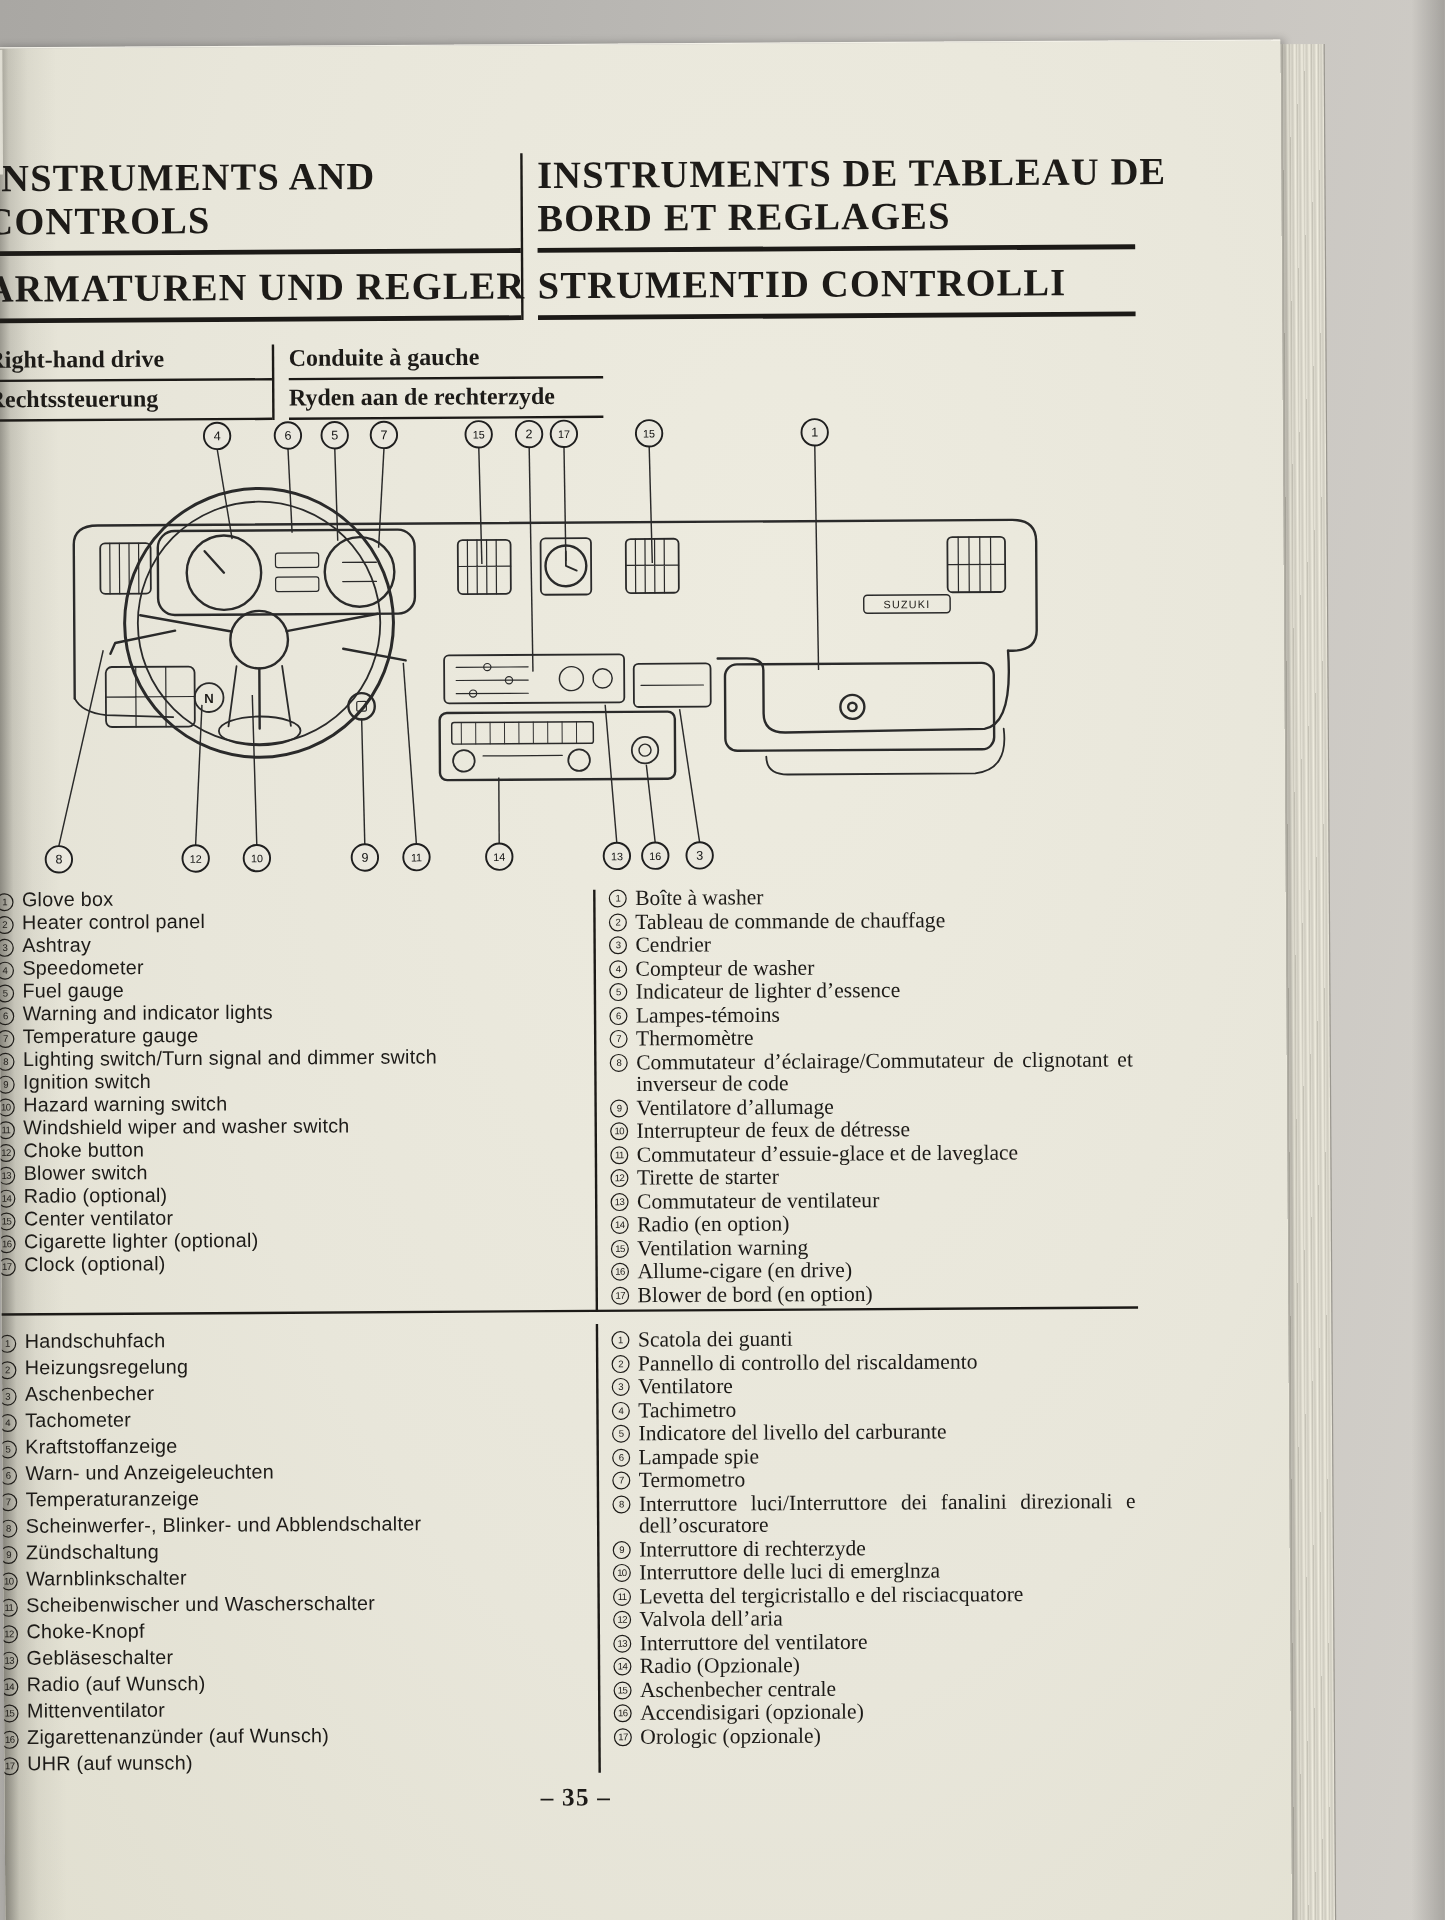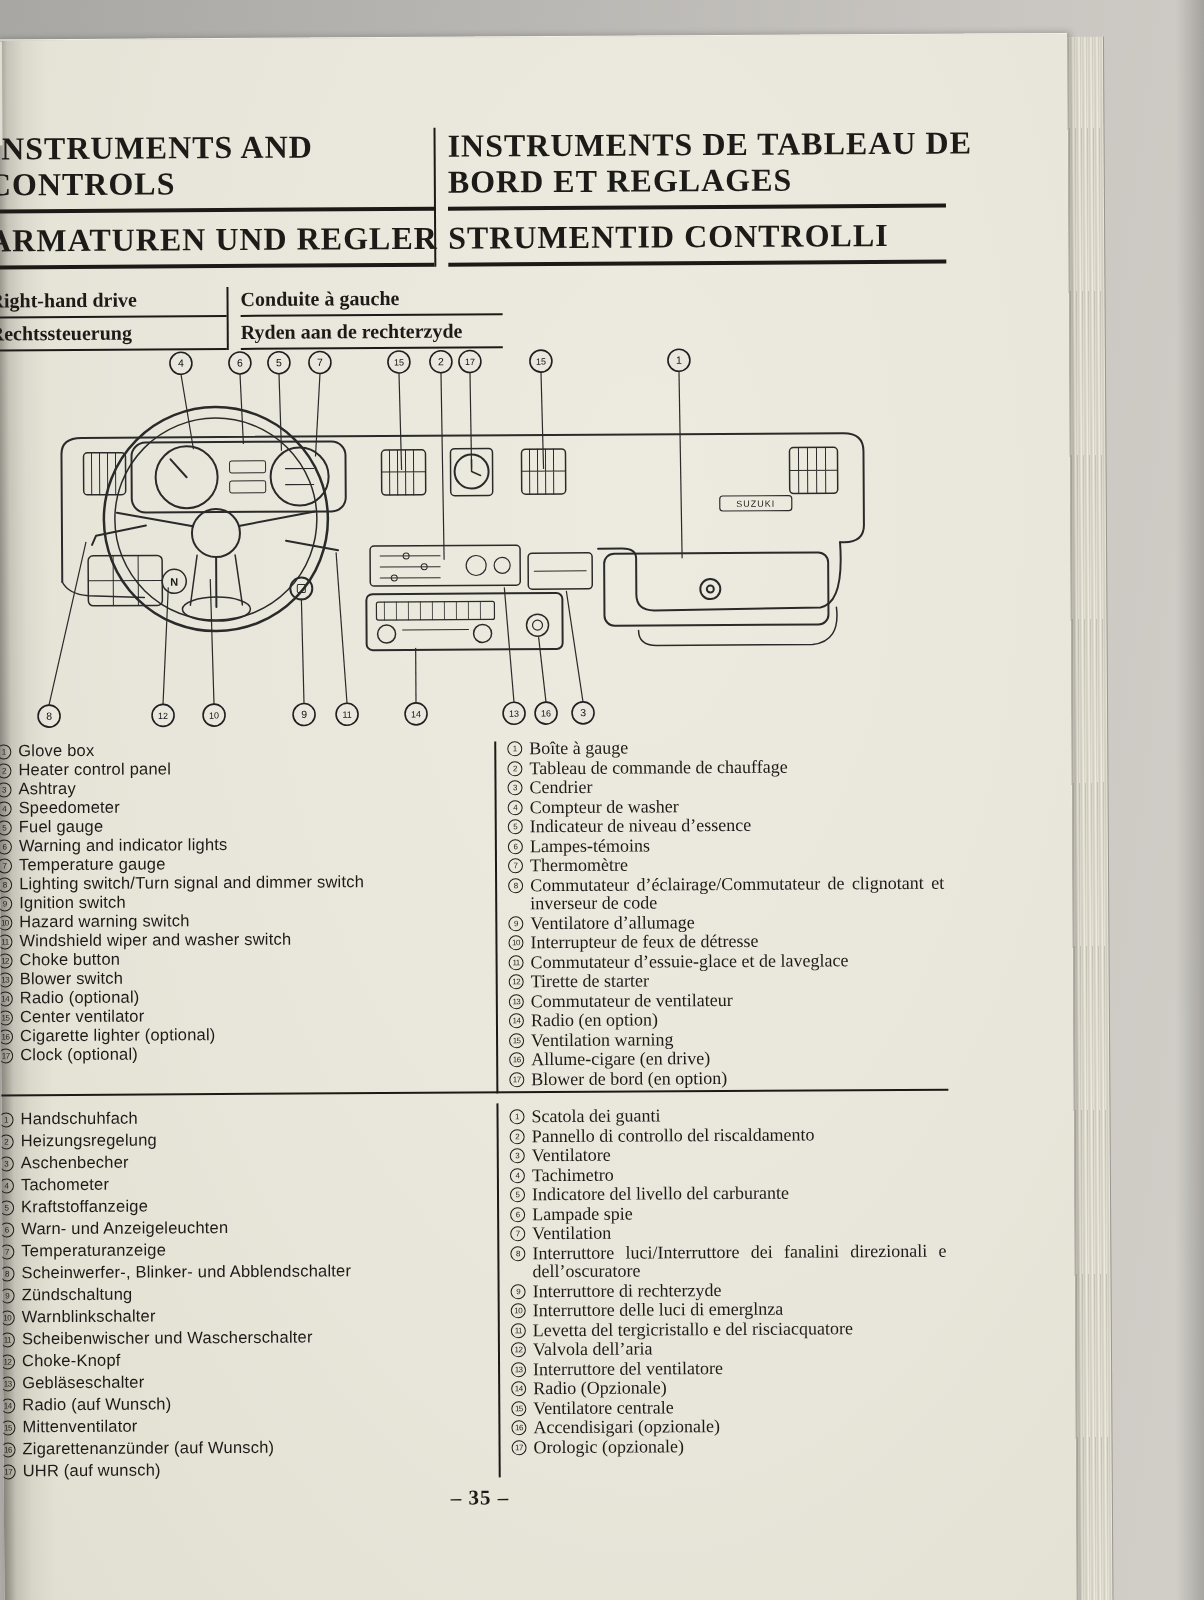--- a/index.html
+++ b/index.html
@@ -334,37 +334,37 @@
             <span class="txt">Cigarette lighter (optional)</span>
           </li>
             <li class="item">
             <span class="num">17</span>
             <span class="txt">Clock (optional)</span>
           </li>
           </ol>
         <ol class="list serif list-fr">
             <li class="item">
             <span class="num">1</span>
-            <span class="txt">Boîte à gauge</span>
+            <span class="txt">Boîte à washer</span>
           </li>
             <li class="item">
             <span class="num">2</span>
             <span class="txt">Tableau de commande de chauffage</span>
           </li>
             <li class="item">
             <span class="num">3</span>
             <span class="txt">Cendrier</span>
           </li>
             <li class="item">
             <span class="num">4</span>
             <span class="txt">Compteur de washer</span>
           </li>
             <li class="item">
             <span class="num">5</span>
-            <span class="txt">Indicateur de niveau d’essence</span>
+            <span class="txt">Indicateur de lighter d’essence</span>
           </li>
             <li class="item">
             <span class="num">6</span>
             <span class="txt">Lampes-témoins</span>
           </li>
             <li class="item">
             <span class="num">7</span>
             <span class="txt">Thermomètre</span>
           </li>
             <li class="item">
@@ -502,21 +502,21 @@
             <li class="item">
             <span class="num">5</span>
             <span class="txt">Indicatore del livello del carburante</span>
           </li>
             <li class="item">
             <span class="num">6</span>
             <span class="txt">Lampade spie</span>
           </li>
             <li class="item">
             <span class="num">7</span>
-            <span class="txt">Ventilation</span>
+            <span class="txt">Termometro</span>
           </li>
             <li class="item">
             <span class="num">8</span>
             <span class="txt">Interruttore luci/Interruttore dei fanalini direzionali e dell’oscuratore</span>
           </li>
             <li class="item">
             <span class="num">9</span>
             <span class="txt">Interruttore di rechterzyde</span>
           </li>
             <li class="item">
@@ -534,21 +534,21 @@
             <li class="item">
             <span class="num">13</span>
             <span class="txt">Interruttore del ventilatore</span>
           </li>
             <li class="item">
             <span class="num">14</span>
             <span class="txt">Radio (Opzionale)</span>
           </li>
             <li class="item">
             <span class="num">15</span>
-            <span class="txt">Ventilatore centrale</span>
+            <span class="txt">Aschenbecher centrale</span>
           </li>
             <li class="item">
             <span class="num">16</span>
             <span class="txt">Accendisigari (opzionale)</span>
           </li>
             <li class="item">
             <span class="num">17</span>
             <span class="txt">Orologic (opzionale)</span>
           </li>
           </ol>

